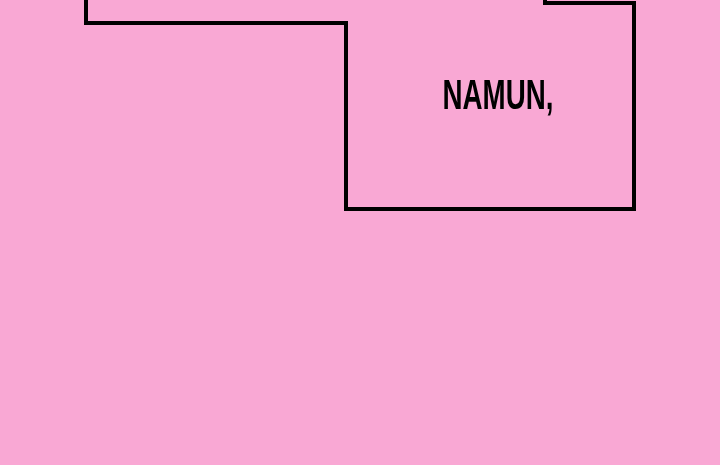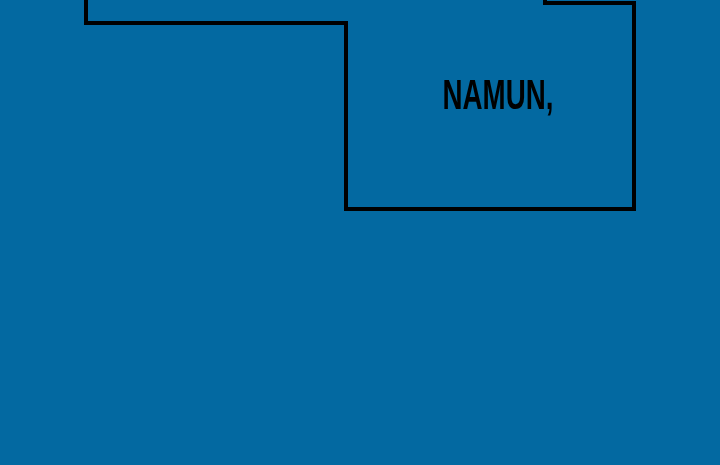--- a/index.html
+++ b/index.html
@@ -4,21 +4,21 @@
 <style>
   html, body {
     margin: 0;
     padding: 0;
     background: #ffffff;
   }
   .page {
     position: relative;
     width: 720px;
     height: 465px;
-    background: #0369a1;
+    background: #f9a8d4;
     overflow: hidden;
     font-family: "Liberation Sans", sans-serif;
   }
   .borders {
     position: absolute;
     left: 0;
     top: 0;
     width: 720px;
     height: 465px;
     display: block;

